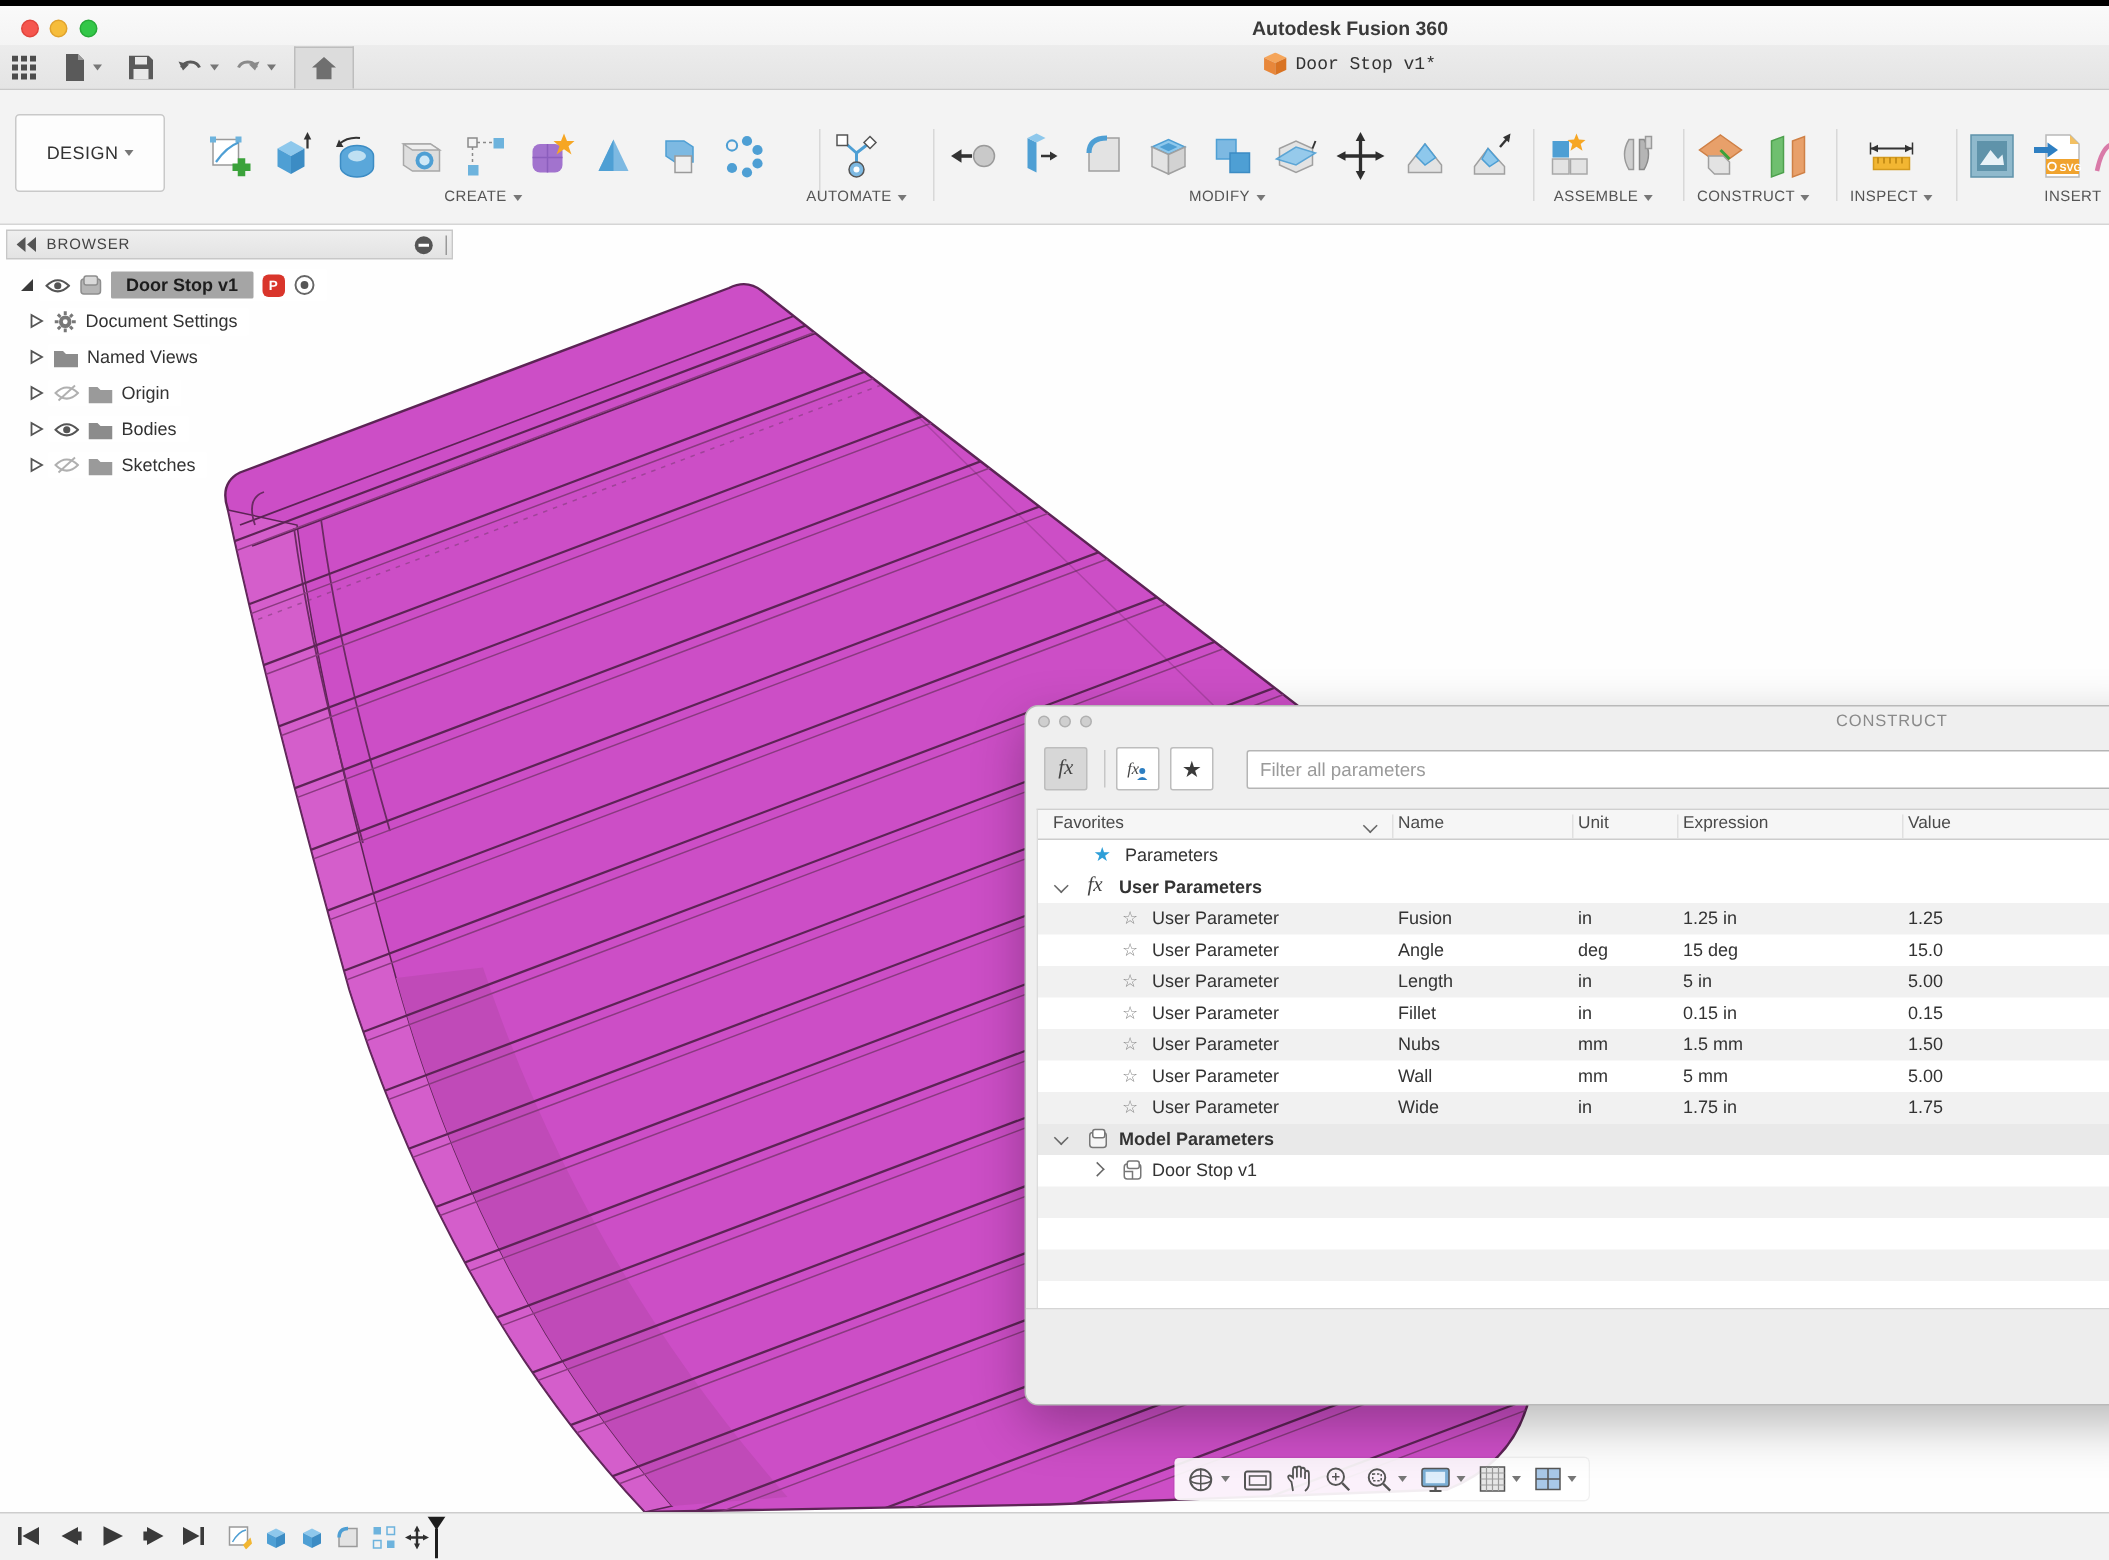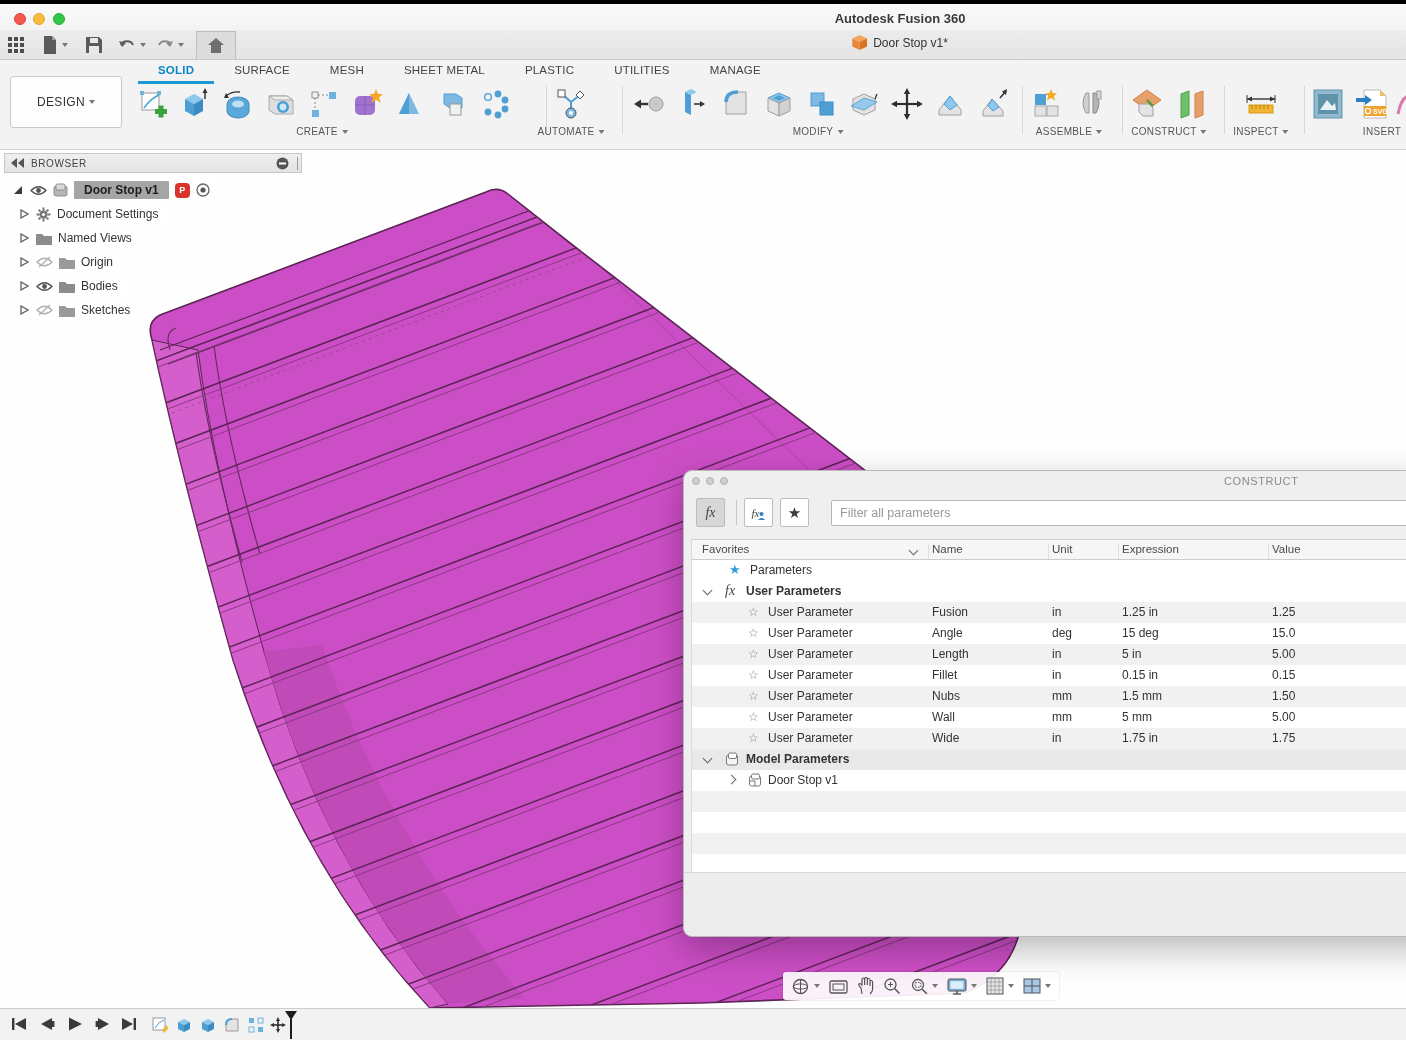--- a/index.html
+++ b/index.html
@@ -12,35 +12,35 @@
   .titlebar { position:absolute; left:0; top:4px; width:100%; height:44px;
     background:linear-gradient(#fafafa,#f0f0f0); border-bottom:1px solid #d9d9d9; }
   .traffic { position:absolute; top:9px; width:12px; height:12px; border-radius:50%; }
   .t-red   { left:14px; background:#f5564e; border:1px solid #e0443c; }
   .t-yel   { left:33px; background:#f6bd3b; border:1px solid #e0a32e; }
   .t-grn   { left:53px; background:#33c748; border:1px solid #27aa38; }
   .app-title { position:absolute; left:900px; top:7px; transform:translateX(-50%);
     font-size:13px; font-weight:bold; color:#3a3a3a; white-space:nowrap; }
 
   .qat { position:absolute; left:0; top:30px; width:100%; height:30px;
-    background:linear-gradient(#ececec,#e4e4e4); border-bottom:1px solid #c9c9c9; }
+    background:linear-gradient(#ececec,#e4e4e4); border-bottom:1px solid #c9c9c9;font-family:Liberation Mono, monospace; }
   .qat-btn { position:absolute; top:3px; height:24px; display:flex; align-items:center; color:#555; }
   .doc-tab { position:absolute; left:900px; top:5px; transform:translateX(-50%);
     display:flex; align-items:center; gap:6px; font-size:12px; color:#333; }
   .home-chip { position:absolute; left:196px; top:1px; width:40px; height:28px;
     background:#dcdcdc; border:1px solid #bdbdbd; border-bottom:none; display:flex;
     align-items:center; justify-content:center; color:#666; }
 
   .caret { display:inline-block; width:0; height:0; border-left:3.5px solid transparent;
     border-right:3.5px solid transparent; border-top:4px solid #777; margin-left:4px; }
 
   
   .ribbon { position:absolute; left:0; top:60px; width:100%; height:90px;
     background:#f3f3f3; border-bottom:1px solid #d5d5d5; }
-  .design-btn { position:absolute; left:10px; top:16px; width:112px; height:52px;
+  .design-btn { position:absolute; left:10px; top:16px; width:100px; height:52px;
     background:#fdfdfd; border:1px solid #c9c9c9; border-radius:3px;
     display:flex; align-items:center; justify-content:center;
     font-size:12px; color:#333; letter-spacing:.3px; }
   .tabs { position:absolute; left:138px; top:0; height:24px; display:flex; }
   .tab { padding:4px 20px 0 20px; font-size:11.5px; color:#444; letter-spacing:.2px; }
   .tab.active { color:#0a86c8; font-weight:bold; border-bottom:3px solid #1a9ad2; padding-bottom:2px; }
   .ricon { position:absolute; top:26px; width:36px; height:36px; transform:translateX(-50%); }
   .grp-label { position:absolute; top:66px; transform:translateX(-50%); font-size:10px;
     color:#555; letter-spacing:.3px; display:flex; align-items:center; white-space:nowrap; }
   .rb-div { position:absolute; top:26px; width:1px; height:48px; background:#d8d8d8; }
@@ -182,29 +182,20 @@
         </svg>
       <span>Door Stop v1*</span>
     </div>
   </div>
 
   <div class="ribbon">
     <div class="design-btn">
       <span>DESIGN</span>
       <span class="caret"></span>
     </div>
-    <div class="tabs">
-      <div class="tab active">SOLID</div>
-      <div class="tab">SURFACE</div>
-      <div class="tab">MESH</div>
-      <div class="tab">SHEET METAL</div>
-      <div class="tab">PLASTIC</div>
-      <div class="tab">UTILITIES</div>
-      <div class="tab">MANAGE</div>
-    </div>
 
     <div class="ricon" style="left:153px">
       <svg width="36" height="36" viewBox="0 0 36 36">
           <rect x="7" y="7" width="17" height="17" fill="#fff" stroke="#9a9a9a"></rect>
           <rect x="5" y="5" width="4" height="4" fill="#6db3dd"></rect>
           <rect x="22" y="5" width="4" height="4" fill="#6db3dd"></rect>
           <path d="M9,22 Q16,12 24,9" stroke="#4e9fd4" fill="none" stroke-width="1.5"></path>
           <rect x="20" y="23" width="12" height="5" fill="#3ba23b"></rect>
           <rect x="23.5" y="19.5" width="5" height="12" fill="#3ba23b"></rect>
         </svg>

